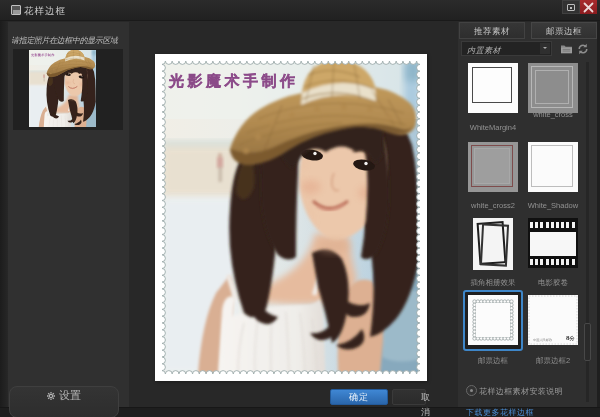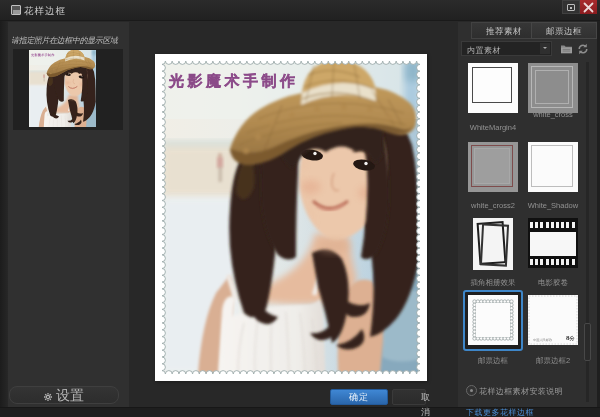--- a/index.html
+++ b/index.html
@@ -16,37 +16,37 @@
 #btnclose { left:580px; top:0; width:17px; height:14px; background:linear-gradient(#a82a2d,#8a1c1f); }
 #btnclose svg { position:absolute; left:3px; top:2px; }
 
 #footer { left:0; top:407px; width:600px; height:10px; background:#1e1e1e; border-top:1px solid #171717;}
 
 #lpanel { left:8px; top:22px; width:121px; height:385px; background:#303030; }
 #hint { left:3px; top:13px; font-size:8px; color:#bdbdbd; letter-spacing:-0.4px; white-space:nowrap;font-style:italic;}
 #lthumbbox { left:5px; top:27px; width:110px; height:81px; background:#212121; }
 #lphoto { left:16px; top:1px; width:67px; height:77px; overflow:hidden; background:#eee;}
 #lphoto svg { display:block; }
-#btnset { left:1px; top:364px; width:110px; height:18px; background:linear-gradient(#343434,#2d2d2d);
-  border:1px solid #3f3f3f; border-radius:8px; color:#b5b5b5; font-size:14px; text-align:center; line-height:17px;}
+#btnset { left:1px; top:364px; width:110px; height:32px; background:linear-gradient(#343434,#2d2d2d);
+  border:1px solid #3f3f3f; border-radius:8px; color:#b5b5b5; font-size:11px; text-align:center; line-height:17px;}
 
 #stamp { left:155px; top:54px; width:272px; height:327px; background:#fff; box-shadow:1px 1px 3px rgba(0,0,0,0.35); }
 #stamp svg { position:absolute; left:0; top:0; }
 #btnok { left:330px; top:389px; width:58px; height:16px; border-radius:2px;
   background:linear-gradient(#3f87d4,#2a66ab); border:1px solid #235a9a;
   color:#eaf2fa; font-size:9px; text-align:center; line-height:15px; letter-spacing:1px;}
 #btncancel { left:392px; top:389px; width:34px; height:16px; border-radius:2px;
   background:linear-gradient(#323232,#2b2b2b); border:1px solid #3a3a3a;
   color:#bdbdbd; font-size:9px; text-align:center; line-height:15px; letter-spacing:1px;padding-left:28px;}
 
 #rpanel { left:458px; top:22px; width:139px; height:385px; background:#2f2f2f; }
 .tab { top:0; width:66px; height:17px; font-size:8.5px; color:#c6c6c6; text-align:center; line-height:17px; letter-spacing:0.5px;}
-#tab1 { left:13px; background:linear-gradient(#363636,#2e2e2e); border:1px solid #424242;}
+#tab1 { left:1px; background:linear-gradient(#363636,#2e2e2e); border:1px solid #424242;}
 #tab2 { left:73px; background:linear-gradient(#3a3a3a,#313131); border:1px solid #464646;}
-#combo { left:3px; top:19px; width:91px; height:15px; background:#232323; border:1px solid #3a3a3a;}
+#combo { left:3px; top:19px; width:91px; height:15px; background:#232323; border:1px solid #3a3a3a;font-style:italic;}
 #combo span { position:absolute; left:5px; top:3px; font-size:8px; color:#b3b3b3; letter-spacing:0.5px;}
 #comboarr { position:absolute; right:1px; top:1px; width:10px; height:11px; background:#2f2f2f;}
 #comboarr:after { content:""; position:absolute; left:2.5px; top:4px; border:2.5px solid transparent; border-top-color:#aaa;}
 .cell-label { position:absolute; width:60px; text-align:center; font-size:7.5px; color:#929292; letter-spacing:0px; white-space:nowrap;}
 .thumb { position:absolute; width:50px; height:50px; }
 #selbox { left:5px; top:268px; width:60px; height:61px; border:2px solid #3e86c8; border-radius:3px; background:#1f1f1f;}
 #infoico { left:8px; top:363px; width:11px; height:11px; border:1px solid #686868; border-radius:50%; background:#333;}
 #infoico:after { content:""; position:absolute; left:3px; top:3px; width:3px; height:3px; background:#8a8a8a; border-radius:50%;}
 #infotext { left:21px; top:364px; font-size:8px; color:#9b9b9b; letter-spacing:0.4px;}
 #dltext { left:8px; top:377px; font-size:8px; color:#4a8fd8; letter-spacing:0.5px;margin-top:8px;}

